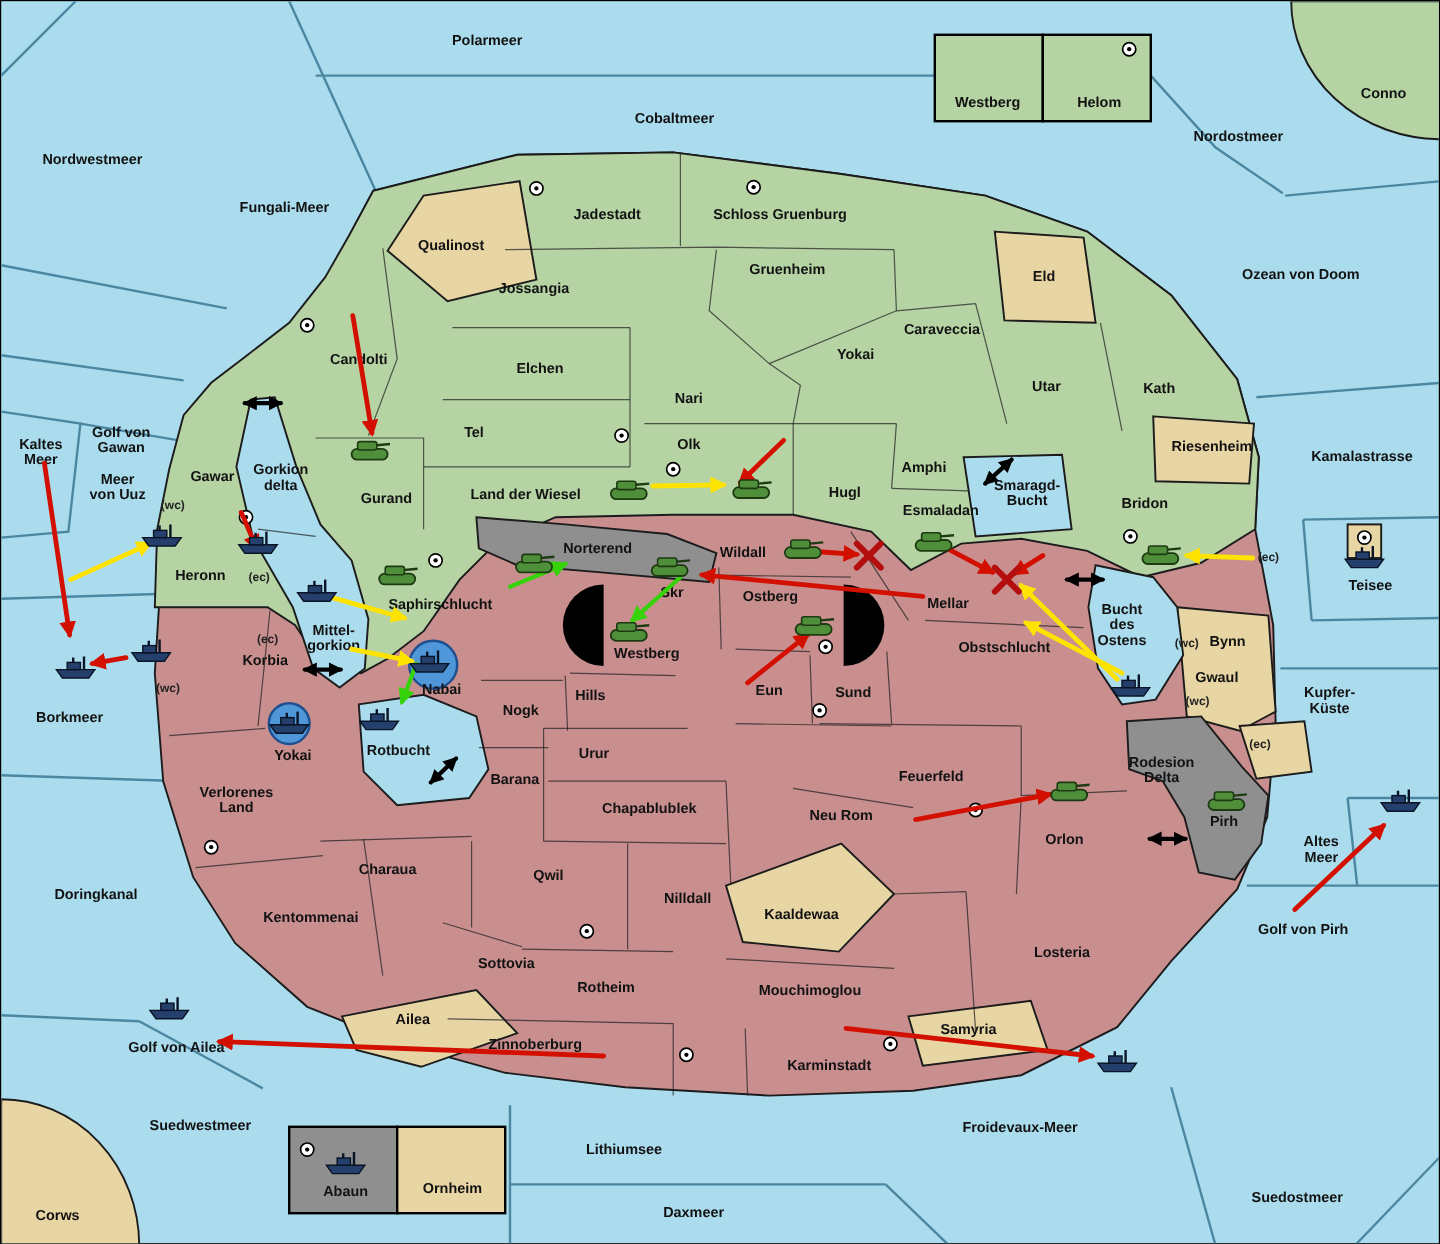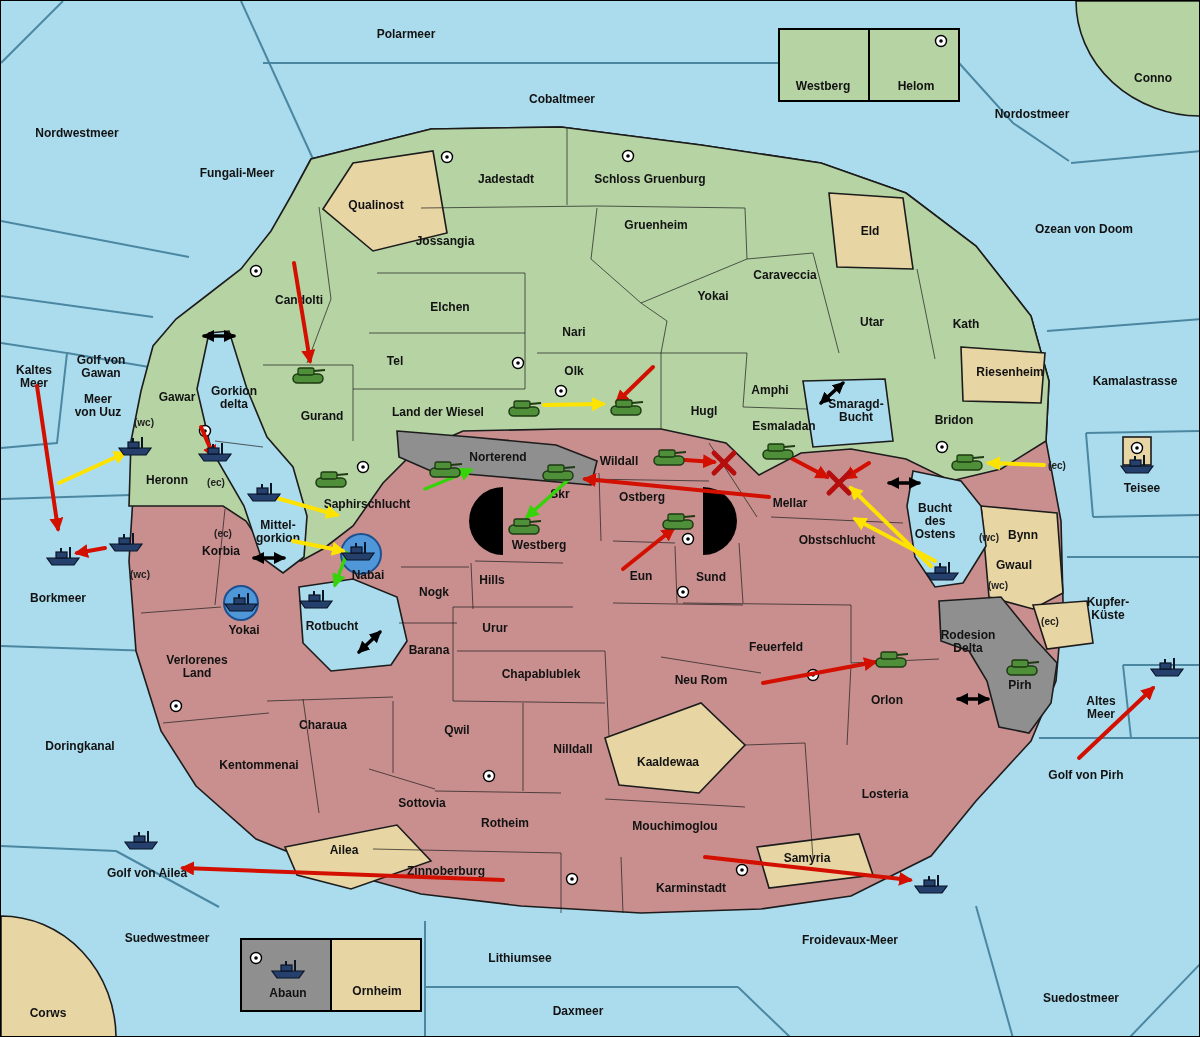--- a/index.html
+++ b/index.html
@@ -185,21 +185,21 @@
       <div class="map-label sea" style="left: 79px; top: 745px;">Doringkanal</div>
       <div class="map-label sea" style="left: 166px; top: 937px;">Suedwestmeer</div>
       <div class="map-label sea" style="left: 146px; top: 872px;">Golf von Ailea</div>
       <div class="map-label sea" style="left: 519px; top: 957px;">Lithiumsee</div>
       <div class="map-label sea" style="left: 577px; top: 1010px;">Daxmeer</div>
       <div class="map-label sea" style="left: 849px; top: 939px;">Froidevaux-Meer</div>
       <div class="map-label sea" style="left: 1080px; top: 997px;">Suedostmeer</div>
       <div class="map-label sea" style="left: 1085px; top: 774px;">Golf von Pirh</div>
       <div class="map-label sea" style="left: 1100px; top: 707px;">Altes
 Meer</div>
-      <div class="map-label sea" style="left: 1107px; top: 608px; text-align: center;">Kupfer-
+      <div class="map-label sea" style="left: 1107px; top: 583px; text-align: center;">Kupfer-
 Küste</div>
       <div class="map-label sea" style="left: 1141px; top: 487px;">Teisee</div>
       <div class="map-label sea" style="left: 855px; top: 410px;">Smaragd-
 Bucht</div>
       <div class="map-label sea" style="left: 934px; top: 520px;">Bucht
 des
 Ostens</div>
       <div class="map-label sea" style="left: 331px; top: 625px;">Rotbucht</div>
       <div class="map-label sea" style="left: 277px; top: 531px;">Mittel-
 gorkion</div>

